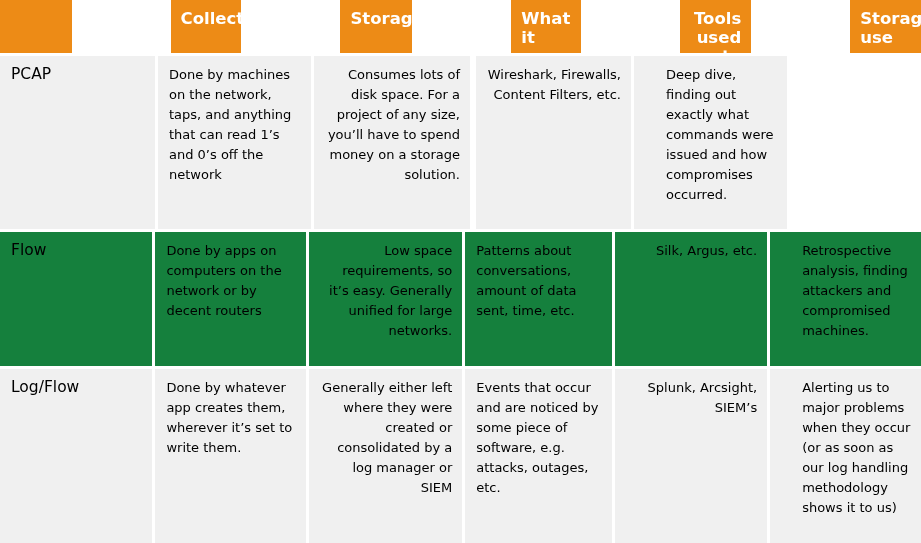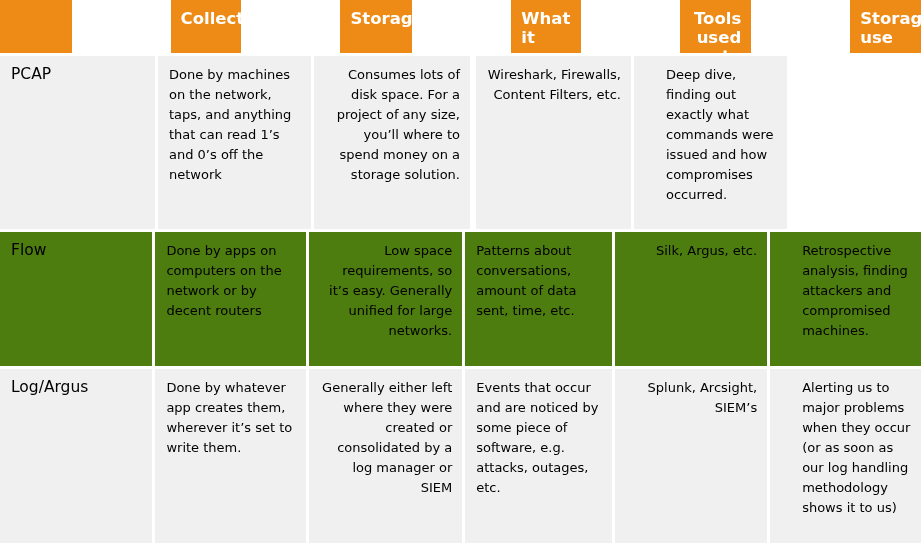--- a/index.html
+++ b/index.html
@@ -60,21 +60,21 @@
   .col-1       { width: 153px; }
   .col-2       { width: 156px; text-align: right; }
   .col-3       { width: 149px; }
   .col-4       { width: 155px; text-align: right; }
   .col-5       { width: 153px; padding-left: 32px; }
 
   .gutter { width: 3px; background: #ffffff; flex: 0 0 3px; }
 
   
   .shade-light .cell { background: #F0F0F0; }
-  .shade-dark  .cell { background: #4d7c0f; }
+  .shade-dark  .cell { background: #15803d; }
 
   .cell-label {
     font-size: 15.5px;
     line-height: 19px;
   }
 
   b, .bold { font-weight: bold; }
 </style>
 </head>
 <body>
@@ -93,21 +93,21 @@
     <div class="cell col-4">Tools used to Analyze</div>
     <div class="gutter"></div>
     <div class="cell col-5">Storage use</div>
   </div>
 
   <div class="row row-body row-pcap shade-light">
     <div class="cell cell-label col-label">PCAP</div>
     <div class="gutter"></div>
     <div class="cell col-1">Done by machines on the network, taps, and anything that can read 1’s and 0’s off the network</div>
     <div class="gutter"></div>
-    <div class="cell col-2">Consumes lots of disk space. For a project of any size, you’ll where to spend money on a storage solution.</div>
+    <div class="cell col-2">Consumes lots of disk space. For a project of any size, you’ll have to spend money on a storage solution.</div>
     <div class="gutter"></div>
     <div class="gutter"></div>
     <div class="cell col-4">Wireshark, Firewalls, Content Filters, etc.</div>
     <div class="gutter"></div>
     <div class="cell col-5">Deep dive, finding out exactly what commands were issued and how compromises occurred.</div>
   </div>
 
   <div class="row row-body row-flow shade-dark">
     <div class="cell cell-label col-label">Flow</div>
     <div class="gutter"></div>
@@ -116,21 +116,21 @@
     <div class="cell col-2">Low space requirements, so it’s easy. Generally unified for large networks.</div>
     <div class="gutter"></div>
     <div class="cell col-3"><b></b><span>Patterns about conversations, amount of data sent, time, etc.</span></div>
     <div class="gutter"></div>
     <div class="cell col-4">Silk, Argus, etc.</div>
     <div class="gutter"></div>
     <div class="cell col-5">Retrospective analysis, finding attackers and compromised machines.</div>
   </div>
 
   <div class="row row-body row-log shade-light">
-    <div class="cell cell-label col-label">Log/Argus</div>
+    <div class="cell cell-label col-label">Log/Flow</div>
     <div class="gutter"></div>
     <div class="cell col-1">Done by whatever app creates them, wherever it’s set to write them.</div>
     <div class="gutter"></div>
     <div class="cell col-2">Generally either left where they were created or consolidated by a log manager or SIEM</div>
     <div class="gutter"></div>
     <div class="cell col-3"><b></b><span>Events that occur and are noticed by some piece of software, e.g. attacks, outages, etc.</span></div>
     <div class="gutter"></div>
     <div class="cell col-4">Splunk, Arcsight, SIEM’s</div>
     <div class="gutter"></div>
     <div class="cell col-5">Alerting us to major problems when they occur (or as soon as our log handling methodology shows it to us)</div>

